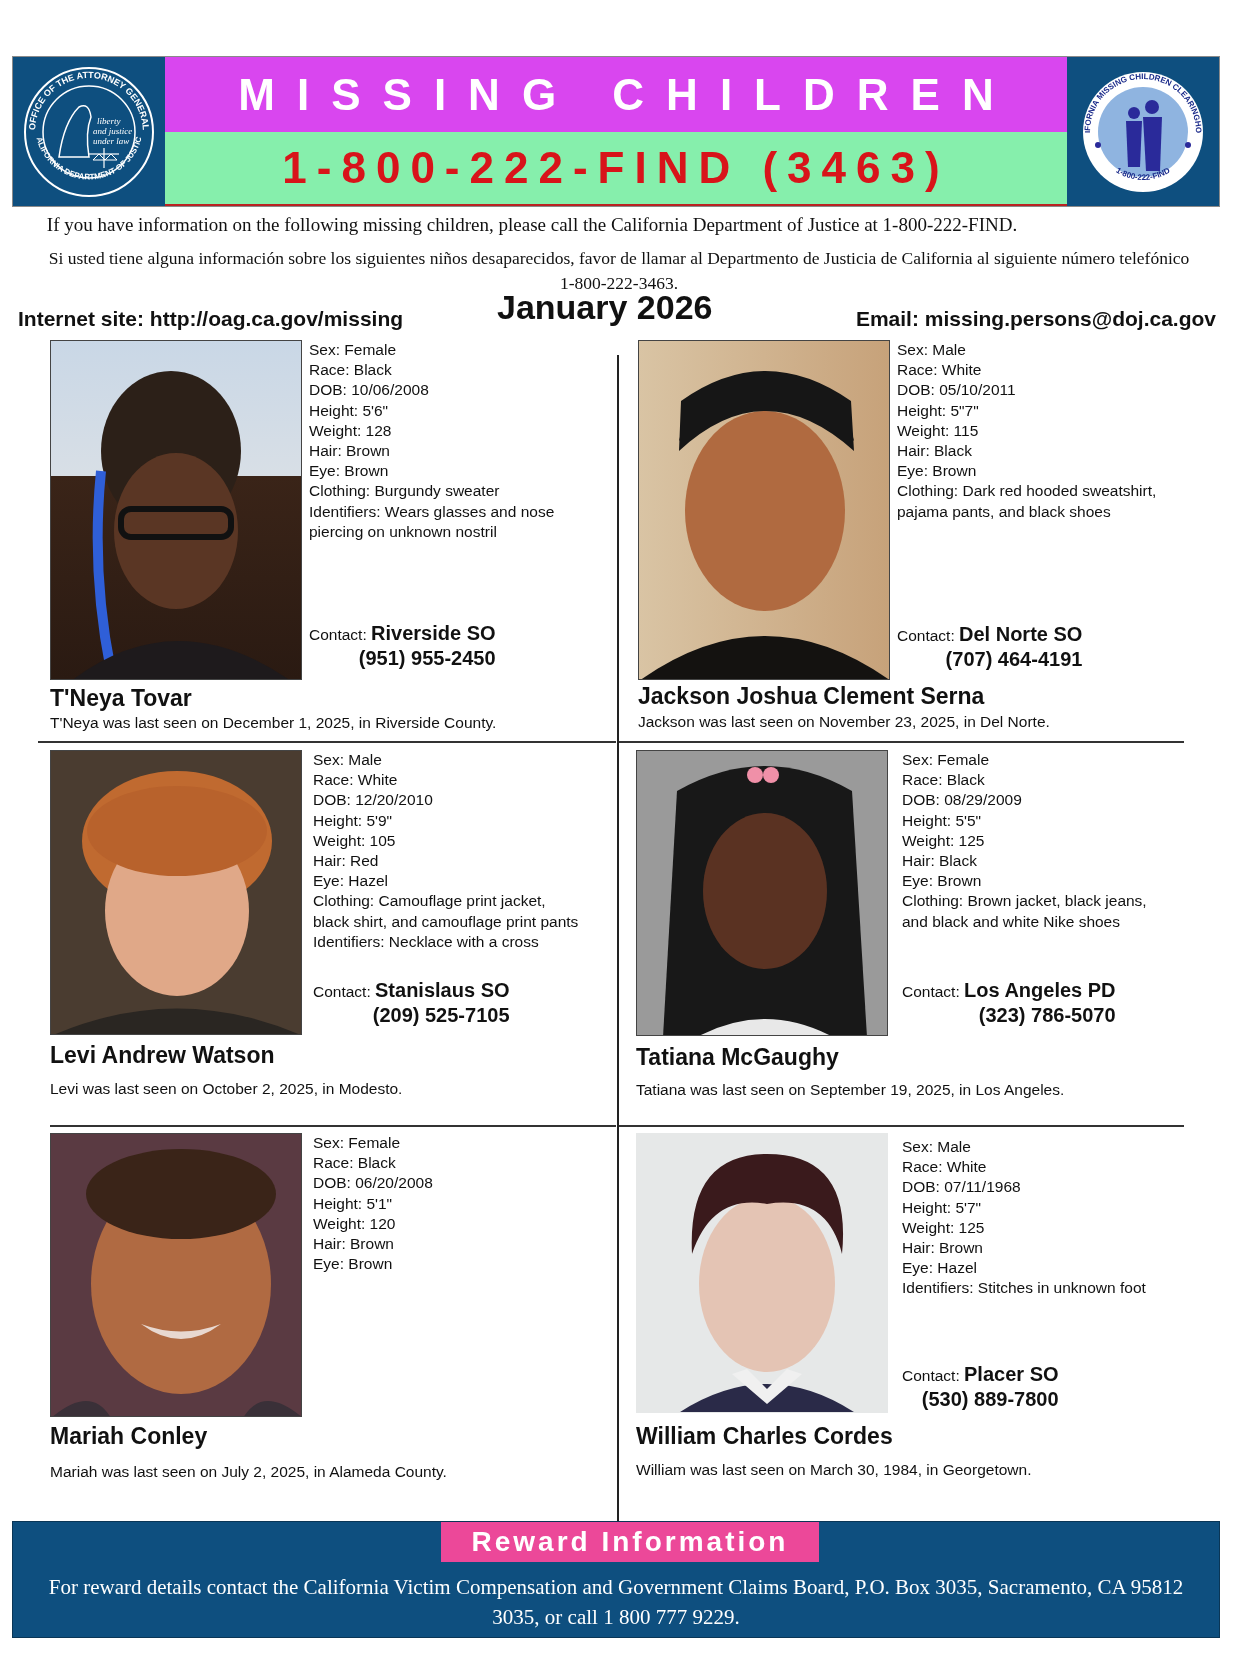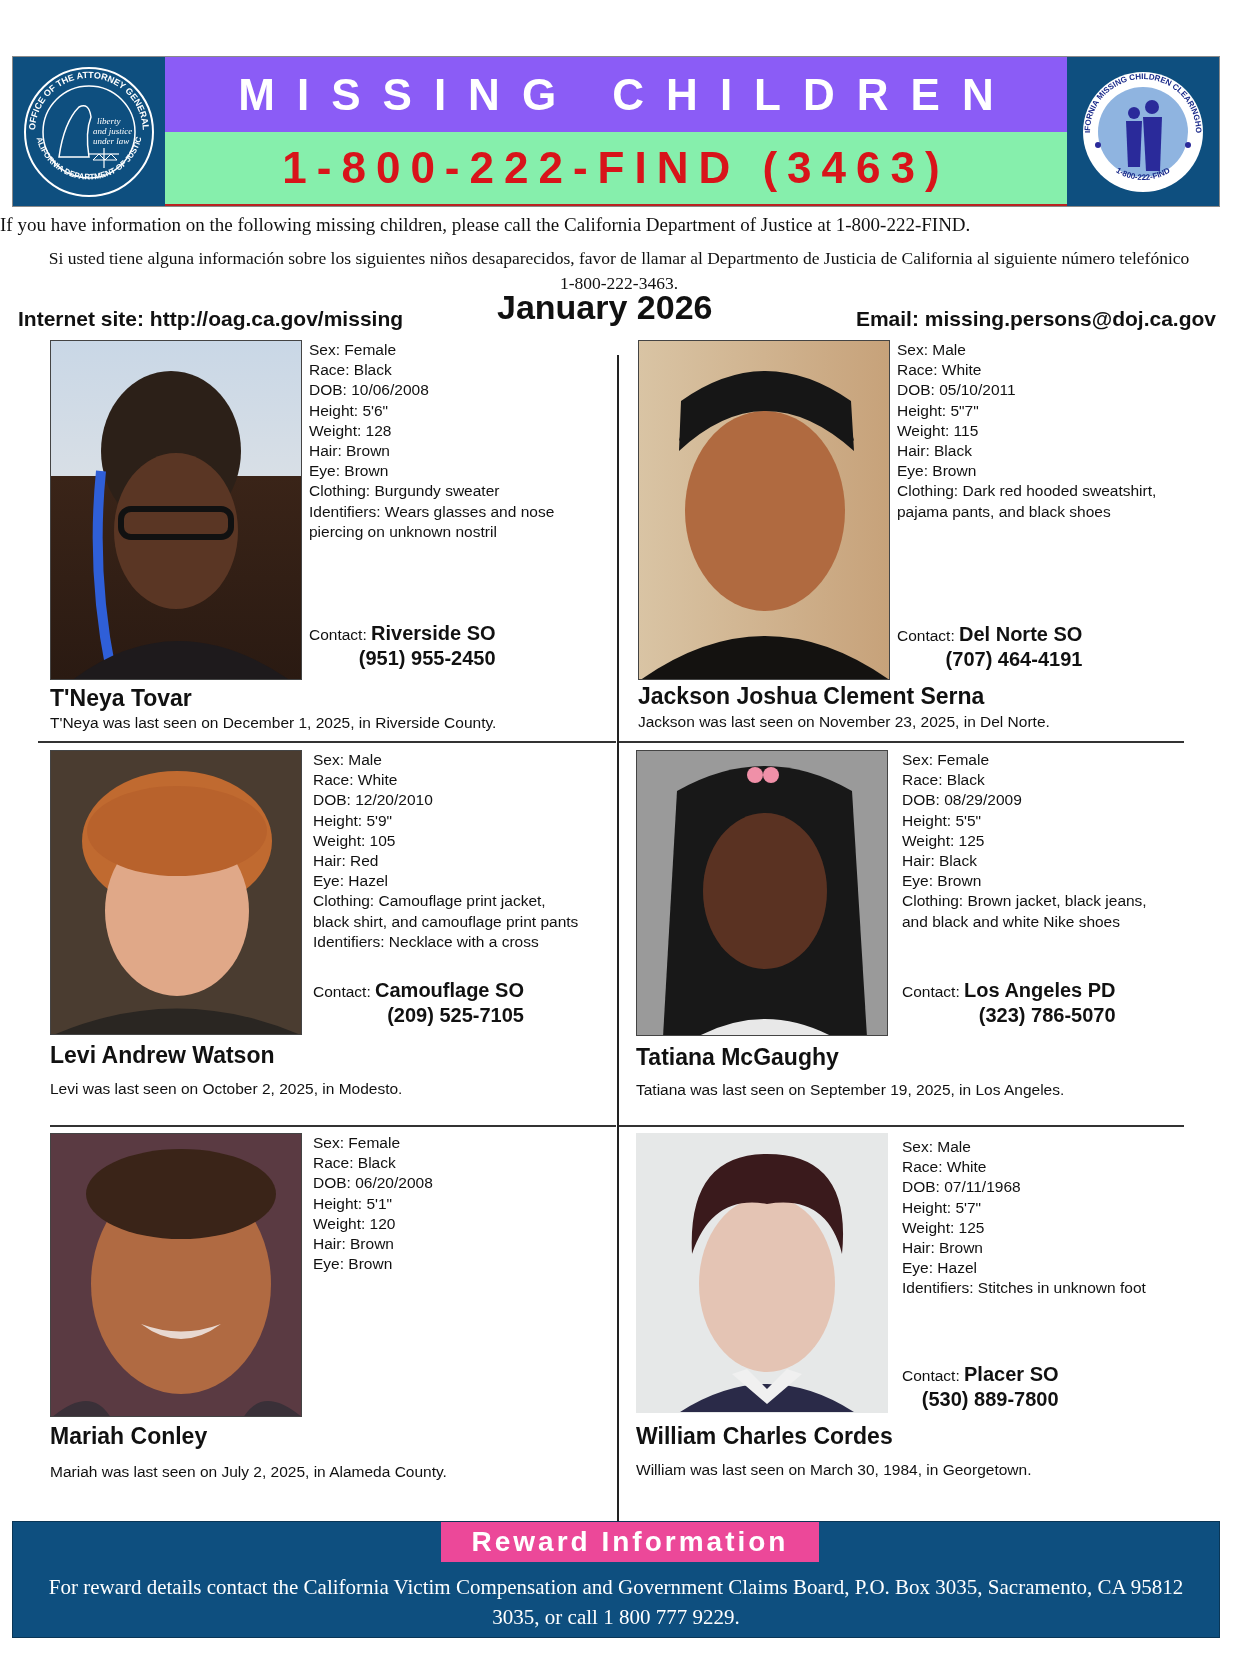--- a/index.html
+++ b/index.html
@@ -1,26 +1,26 @@
 <!DOCTYPE html>
 <html><head>
 <meta charset="utf-8">
 <style>
   html, body { margin: 0; padding: 0; background: #ffffff; }
   body { width: 1238px; height: 1653px; position: relative; overflow: hidden; font-family: "Liberation Sans", sans-serif; color: #111; }
 
   .header { position: absolute; left: 12px; top: 56px; width: 1208px; height: 151px; border: 1px solid #8a8a8a; box-sizing: border-box; }
   .seal-left { position: absolute; left: 0; top: 0; width: 152px; height: 149px; background: #0e4f7f; display: flex; align-items: center; justify-content: center; }
   .seal-right { position: absolute; right: 0; top: 0; width: 152px; height: 149px; background: #0e4f7f; display: flex; align-items: center; justify-content: center; }
-  .title-band { position: absolute; left: 152px; right: 152px; top: 0; height: 75px; background: #8b5cf6; display: flex; align-items: center; justify-content: center; }
+  .title-band { position: absolute; left: 152px; right: 152px; top: 0; height: 75px; background: #d946ef; display: flex; align-items: center; justify-content: center; }
   .title-band span { color: #fff; font-weight: bold; font-size: 44px; letter-spacing: 22px; padding-left: 22px; }
   .phone-band { position: absolute; left: 152px; right: 152px; top: 75px; height: 74px; background: #86efac; display: flex; align-items: center; justify-content: center; border-bottom: 2px solid #b22; box-sizing: border-box; }
   .phone-band span { color: #d8141a; font-weight: bold; font-size: 44px; letter-spacing: 10px; }
 
-  .intro-en { position: absolute; left: 0; top: 214px; width: 1064px; text-align: left; font-family: "Liberation Serif", serif; font-size: 19px; }
+  .intro-en { position: absolute; left: 0; top: 214px; width: 1064px; text-align: center; font-family: "Liberation Serif", serif; font-size: 19px; }
   .intro-es { position: absolute; left: 40px; top: 246px; width: 1158px; text-align: center; font-family: "Liberation Serif", serif; font-size: 17.5px; line-height: 25px; }
 
   .site { position: absolute; left: 18px; top: 307px; font-weight: bold; font-size: 21px; }
   .month { position: absolute; left: 497px; top: 288px; font-weight: bold; font-size: 34px; }
   .email { position: absolute; right: 22px; top: 307px; font-weight: bold; font-size: 21px; }
 
   .vline { position: absolute; left: 617px; top: 355px; width: 2px; height: 1170px; background: #222; }
   .hline { position: absolute; height: 2px; background: #333; }
 
   .card { position: absolute; width: 580px; }
@@ -169,21 +169,21 @@
     <div class="row">DOB: 12/20/2010</div>
     <div class="row">Height: 5'9"</div>
     <div class="row">Weight: 105</div>
     <div class="row">Hair: Red</div>
     <div class="row">Eye: Hazel</div>
     <div class="row">Clothing: Camouflage print jacket,</div>
     <div class="row">black shirt, and camouflage print pants</div>
     <div class="row">Identifiers: Necklace with a cross</div>
   </div>
   <div class="contact" style="left:263px; top:229px;">
-    <span>Contact: </span><span class="agency">Camouflage SO</span>
+    <span>Contact: </span><span class="agency">Stanislaus SO</span>
     <span class="phone">(209) 525-7105</span>
   </div>
   <div class="name" style="top:292px;">Levi Andrew Watson</div>
   <div class="lastseen" style="top:330px;">Levi was last seen on October 2, 2025, in Modesto.</div>
 </div>
 
 <div class="card" style="left:636px; top:750px; height:370px;">
   <div class="photo" style="height:286px; background:#8a8a8a;">
     <svg width="256" height="286" viewBox="0 0 256 286">
       <rect x="0" y="0" width="256" height="286" fill="#9a9a9a"></rect>

